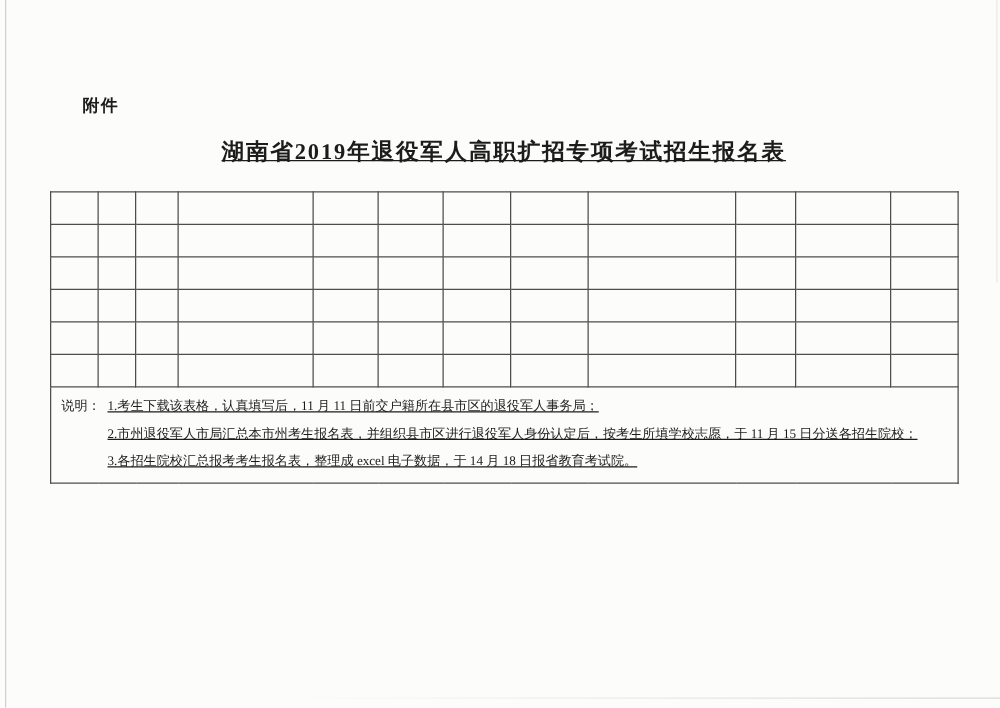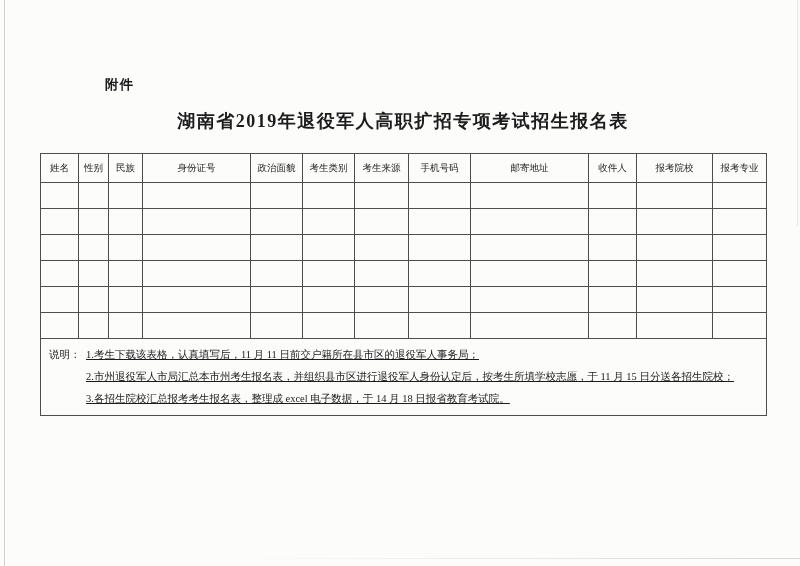--- a/index.html
+++ b/index.html
@@ -13,24 +13,24 @@
   }
   
   .scan-edge-left  { position:absolute; left:4px; top:0; width:1px; height:100%; background:rgba(130,130,130,.35); }
   .scan-edge-right { position:absolute; right:2px; top:0; width:1px; height:40%; background:rgba(120,120,120,.15); }
   .scan-edge-bottom{ position:absolute; left:230px; right:0; bottom:7px; height:1px;
                      background:linear-gradient(to right, rgba(0,0,0,0), rgba(90,90,90,.22)); }
 
   .attachment {
     position:absolute; left:66px; top:76px;
     font-family:"Liberation Sans","DejaVu Sans",sans-serif;
-    font-weight:600; font-size:13.5px; letter-spacing:1px;margin-left:39px;
+    font-weight:600; font-size:13.5px; letter-spacing:1px;
   }
   .title-wrap { position:absolute; left:40px; top:109px; width:726px; text-align:center; }
-  .title { font-size:18px; font-weight:bold; letter-spacing:1.5px; display:inline; }
+  .title { font-size:18px; font-weight:bold; letter-spacing:1.5px; display:inline;text-decoration:underline; }
 
   table.form-table {
     position:absolute; left:40px; top:153px; width:726px;
     border-collapse:collapse; table-layout:fixed;
   }
   .form-table th, .form-table td {
     border:1px solid #4d4d4d;
     text-align:center; vertical-align:middle;
     font-weight:normal;
     font-size:9.5px;
@@ -73,34 +73,20 @@
     <col style="width:52px">
       <col style="width:52px">
       <col style="width:54px">
       <col style="width:62px">
     <col style="width:118px">
       <col style="width:48px">
       <col style="width:76px">
       <col style="width:54px">
   </colgroup>
   <tbody>
-    <tr class="header-row">
-      <th>姓名</th>
-      <th>性别</th>
-      <th>民族</th>
-      <th>身份证号</th>
-      <th>政治面貌</th>
-      <th>考生类别</th>
-      <th>考生来源</th>
-      <th>手机号码</th>
-      <th>邮寄地址</th>
-      <th>收件人</th>
-      <th>报考院校</th>
-      <th>报考专业</th>
-    </tr>
 
     <tr class="empty-row">
         <td></td>
         <td></td>
         <td></td>
         <td></td>
         <td></td>
         <td></td>
         <td></td>
         <td></td>

